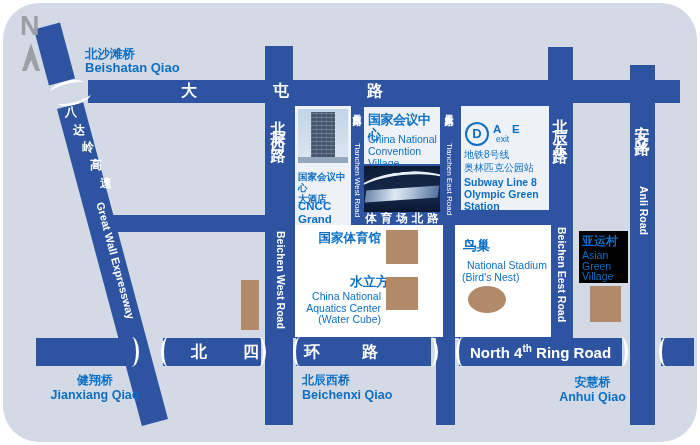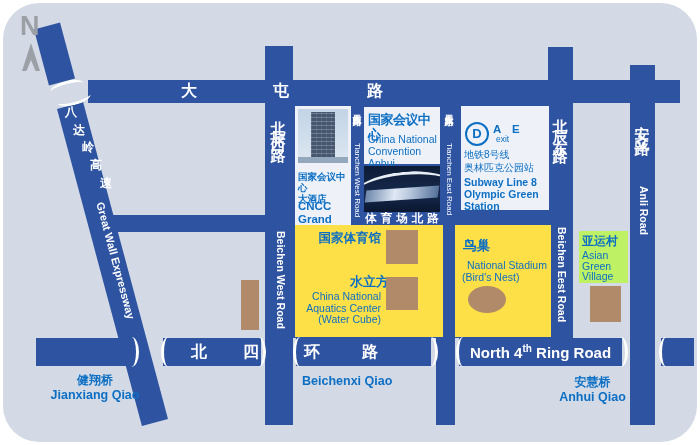--- a/index.html
+++ b/index.html
@@ -11,21 +11,21 @@
   
   .rzh{position:absolute;color:#fff;font-weight:bold;font-size:16px;line-height:1;}
   .ren{position:absolute;color:#fff;font-weight:bold;font-size:15px;line-height:1;text-align:center;}
   .vzh{position:absolute;color:#fff;font-weight:bold;writing-mode:vertical-rl;text-orientation:upright;line-height:1;}
   .ven{position:absolute;color:#fff;font-weight:bold;white-space:nowrap;transform-origin:0 0;transform:rotate(90deg);line-height:1;}
   
   .lbl{position:absolute;color:#0d6fc4;line-height:1.15;}
   .b{font-weight:bold;}
   
   .wbox{position:absolute;background:#eef2f8;}
-  .gbox{position:absolute;background:#fde047;}
+  .gbox{position:absolute;background:#ffffff;}
   .brown{position:absolute;background:#b18a6a;}
   
   .arcR{position:absolute;width:12px;height:30px;border-right:3px solid #fff;border-radius:50%;}
   .arcL{position:absolute;width:12px;height:30px;border-left:3px solid #fff;border-radius:50%;}
   .arcT{position:absolute;width:34px;height:10px;border-top:3px solid #fff;border-radius:50%;transform:rotate(-15deg);}
   .arcB{position:absolute;width:34px;height:10px;border-bottom:3px solid #fff;border-radius:50%;transform:rotate(-15deg);}
   
   .ntxt{position:absolute;left:17px;top:8px;color:#9aa0a6;font-weight:bold;font-size:27px;}
   .ntri{position:absolute;left:19px;top:40px;width:0;height:0;border-left:9px solid transparent;border-right:9px solid transparent;border-bottom:28px solid #9aa0a6;}
   .nnotch{position:absolute;left:23px;top:57px;width:0;height:0;border-left:5px solid transparent;border-right:5px solid transparent;border-bottom:12px solid #d3dae6;}
@@ -111,25 +111,30 @@
 
     <div class="vzh" style="left:441px;top:104px;font-size:9px;letter-spacing:1px;">天辰东路</div>
     <div class="ven" style="left:450px;top:140px;font-size:8px;font-weight:normal;">Tianchen East Road</div>
 
     <div class="vzh" style="left:550px;top:104px;font-size:15px;letter-spacing:10px;">北辰东路</div>
     <div class="ven" style="left:564px;top:224px;font-size:10.5px;">Beichen Eest Road</div>
 
     <div class="vzh" style="left:632px;top:110px;font-size:15px;letter-spacing:8px;">安立路</div>
     <div class="ven" style="left:646px;top:183px;font-size:10.5px;">Anli Road</div>
 
+    <div class="lbl b" style="left:82px;top:44px;font-size:12.5px;">
+      <div>北沙滩桥</div>
+      <div style="font-size:13px;">Beishatan Qiao</div>
+    </div>
     <div class="lbl b" style="left:46px;top:371px;width:92px;text-align:center;font-size:12px;">
       <div>健翔桥</div>
       <div style="font-size:12.5px;">Jianxiang Qiao</div>
     </div>
     <div class="lbl b" style="left:299px;top:371px;font-size:12px;">
+      <div>北辰西桥</div>
       <div style="font-size:12.5px;">Beichenxi Qiao</div>
     </div>
     <div class="lbl b" style="left:552px;top:373px;width:75px;text-align:center;font-size:12px;">
       <div>安慧桥</div>
       <div style="font-size:12.5px;">Anhui Qiao</div>
     </div>
 
     <div class="wbox" style="left:292px;top:103px;width:56px;height:129px;">
       <div class="photo-hotel">
         <div class="tower"></div>
@@ -142,21 +147,21 @@
       <div class="lbl b" style="left:3px;top:94px;font-size:11.5px;">
         <div>CNCC</div>
         <div>Grand Hotel</div>
       </div>
     </div>
 
     <div class="wbox" style="left:361px;top:104px;width:76px;height:57px;">
       <div class="lbl b" style="left:4px;top:6px;font-size:13px;letter-spacing:-0.5px;">国家会议中心</div>
       <div class="lbl" style="left:4px;top:26px;font-size:10.5px;">
         <div>China National</div>
-        <div>Convention Anhui</div>
+        <div>Convention Village</div>
       </div>
     </div>
     <div class="photo-conv" style="left:361px;top:163px;width:76px;height:46px;">
       <div class="roof"></div>
       <div class="glow"></div>
     </div>
 
     <div class="wbox" style="left:458px;top:103px;width:88px;height:104px;">
       <div class="slogo" style="left:4px;top:16px;">D</div>
       <div class="lbl b" style="left:32px;top:17px;font-size:11.5px;letter-spacing:4px;">A E</div>
@@ -180,21 +185,21 @@
       <div class="brown" style="left:91px;top:52px;width:32px;height:33px;"></div>
     </div>
 
     <div class="gbox" style="left:452px;top:222px;width:96px;height:112px;">
       <div class="lbl b" style="left:8px;top:13px;font-size:13.5px;">鸟巢</div>
       <div class="lbl" style="left:12px;top:34px;font-size:10.5px;">National Stadium</div>
       <div class="lbl" style="left:7px;top:46px;font-size:10.5px;">(Bird's Nest)</div>
       <div class="brown" style="left:13px;top:61px;width:38px;height:27px;border-radius:50%;"></div>
     </div>
 
-    <div class="abs" style="left:576px;top:228px;width:49px;height:52px;background:#bef264;">
+    <div class="abs" style="left:576px;top:228px;width:49px;height:52px;background:#000000;">
       <div class="lbl b" style="left:3px;top:4px;font-size:12px;">亚运村</div>
       <div class="lbl" style="left:3px;top:19px;font-size:10.5px;line-height:1.02;">
         <div>Asian</div>
         <div>Green</div>
         <div>Village</div>
       </div>
     </div>
     <div class="brown" style="left:587px;top:283px;width:31px;height:36px;"></div>
 
     <div class="brown" style="left:238px;top:277px;width:18px;height:50px;"></div>

